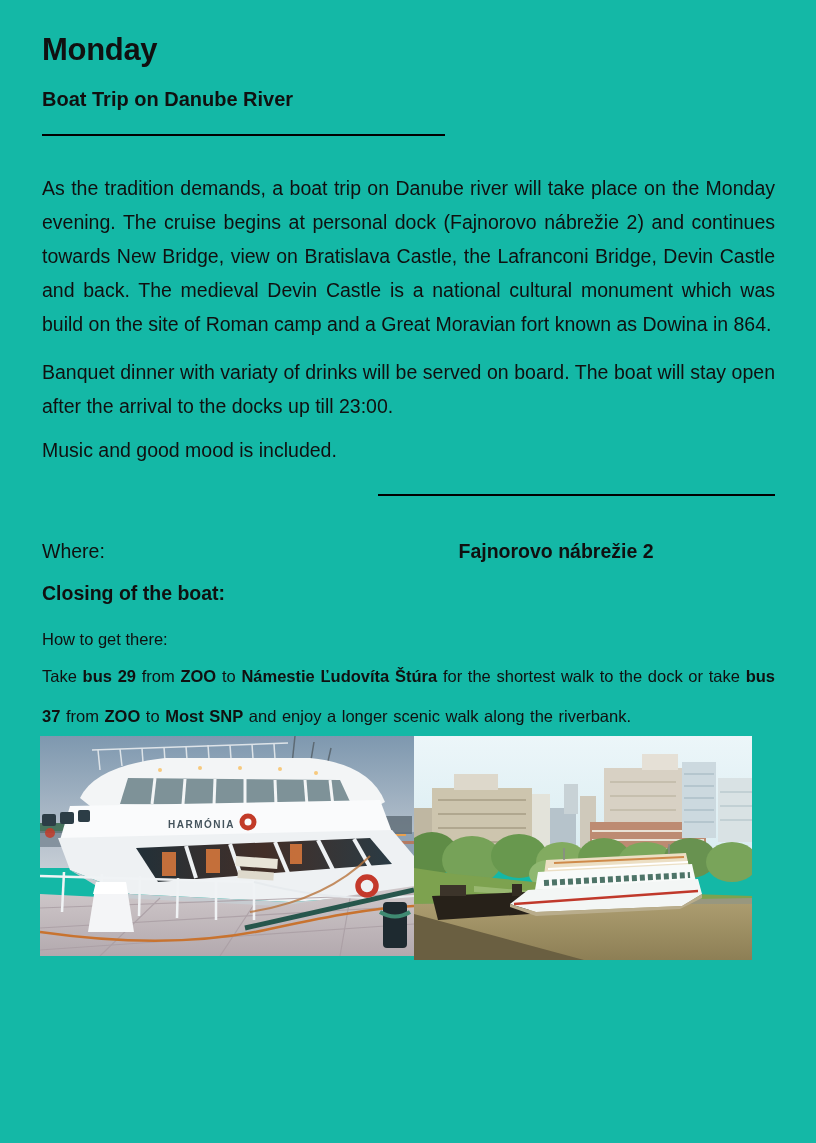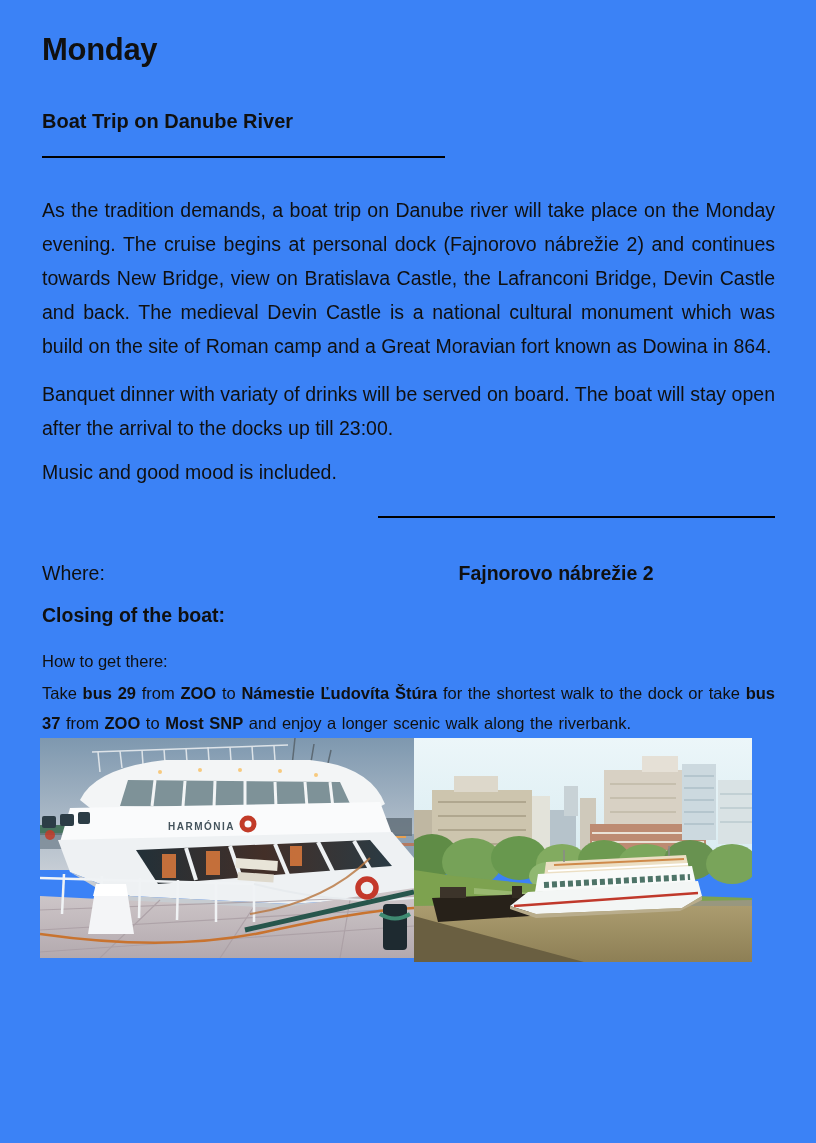--- a/index.html
+++ b/index.html
@@ -1,43 +1,43 @@
 <!DOCTYPE html>
 <html><head>
 <meta charset="utf-8">
 <style>
   * { margin:0; padding:0; box-sizing:border-box; }
   html,body { background:#ffffff; }
   .page {
     position:relative;
     width:816px; height:1143px;
     margin:0 auto;
-    background:#3b82f6;
+    background:#14b8a6;
     color:#101010;
     font-family:"Liberation Sans","DejaVu Sans",sans-serif;
     overflow:hidden;
     padding:0 41px 0 42px;
   }
   h1.title { padding-top:33px; font-size:31px; line-height:33px; font-weight:bold; letter-spacing:-0.3px; }
-  h2.subtitle { margin-top:44px; font-size:20px; line-height:22px; font-weight:bold; }
+  h2.subtitle { margin-top:22px; font-size:20px; line-height:22px; font-weight:bold; }
   .rule { height:0; border-top:2.5px solid #000; }
   .rule-top { width:403px; margin-top:24px; }
   .rule-bottom { width:397px; margin-left:auto; margin-top:27px; }
   p.body { font-size:19.5px; line-height:34px; text-align:justify; }
   .p-intro { margin-top:35px; }
   .p-banquet { margin-top:14px; }
   .p-music { margin-top:10px; text-align:left; }
   .details { margin-top:34px; }
   .drow { display:flex; height:42px; line-height:42px; font-size:19.5px; }
   .dlabel { width:295px; flex:none; }
   .dvalue { flex:1;text-align:center; }
   .bold { font-weight:bold; }
   .howto { margin-top:14px; }
   .howto-heading { font-size:16.5px; font-weight:normal; line-height:22px; }
-  .howto-text { font-size:16.5px; line-height:30px; text-align:justify; word-spacing:1px; margin-top:6px; }
+  .howto-text { font-size:16.5px; line-height:40px; text-align:justify; word-spacing:1px; margin-top:6px; }
   .photos { display:flex; margin-left:-2px; align-items:flex-start; }
   .photo { display:block; flex:none; }
 </style>
 </head>
 <body>
 
 <div class="page">
 
   <h1 class="title">Monday</h1>
   <h2 class="subtitle">Boat Trip on Danube River</h2>

